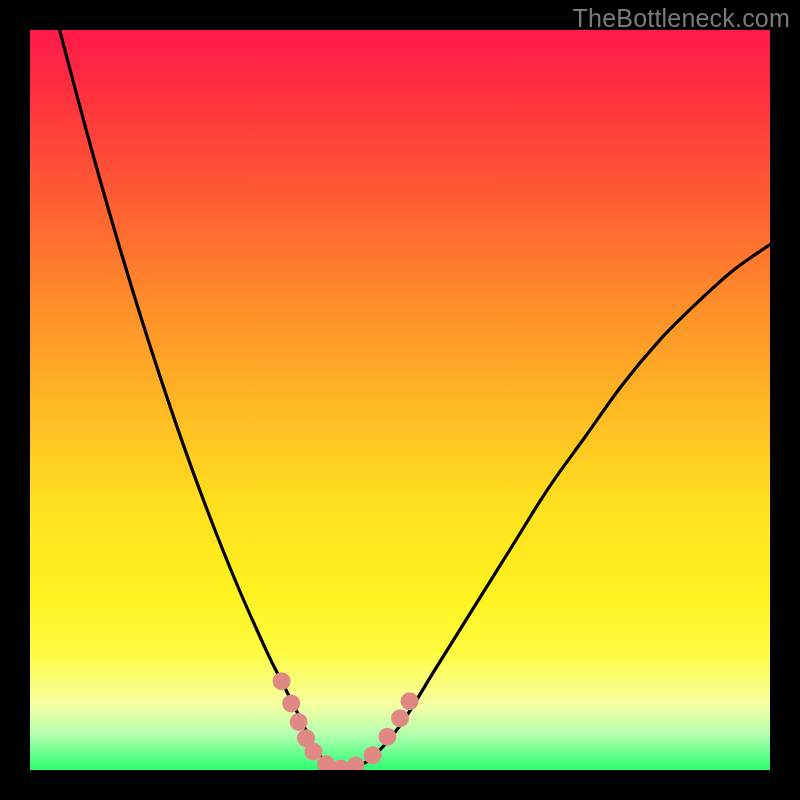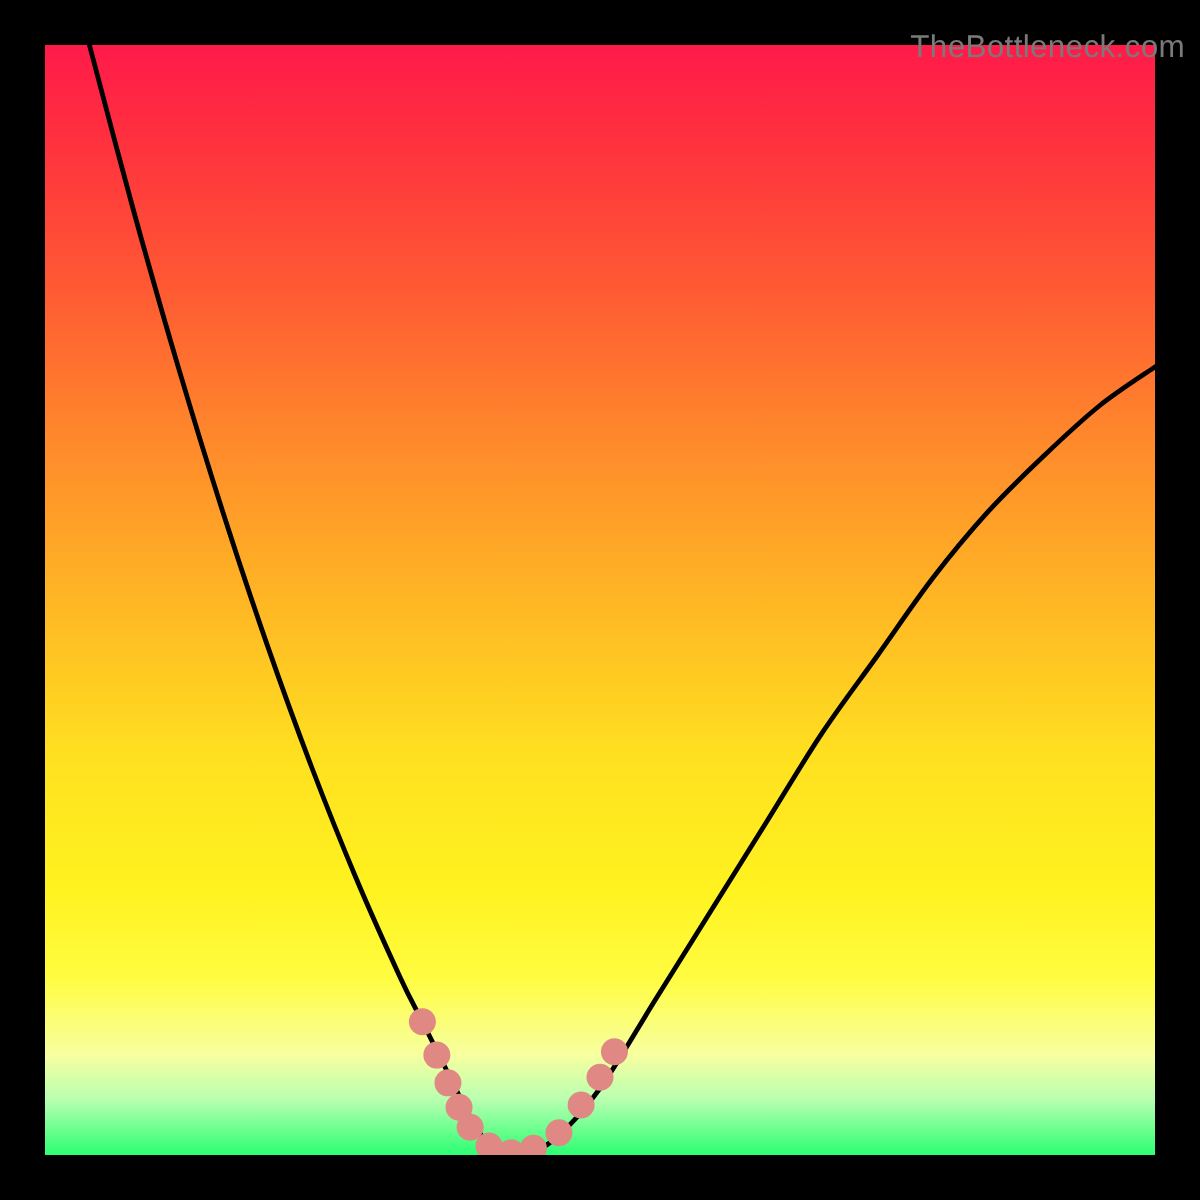--- a/index.html
+++ b/index.html
@@ -46,24 +46,24 @@
     );
   }
   .curve-svg {
     position: absolute;
     inset: 0;
     width: 740px;
     height: 740px;
   }
   .watermark {
     position: absolute;
-    top: 20px;
+    top: 4px;
     right: 10px;
     color: #7a7a7a;
-    font-size: 21px;
+    font-size: 25px;
     font-weight: 500;
     letter-spacing: 0.2px;
     user-select: none;
   }
 </style>
 </head>
 <body>
 
 <div class="frame">
   <div class="plot-area">

